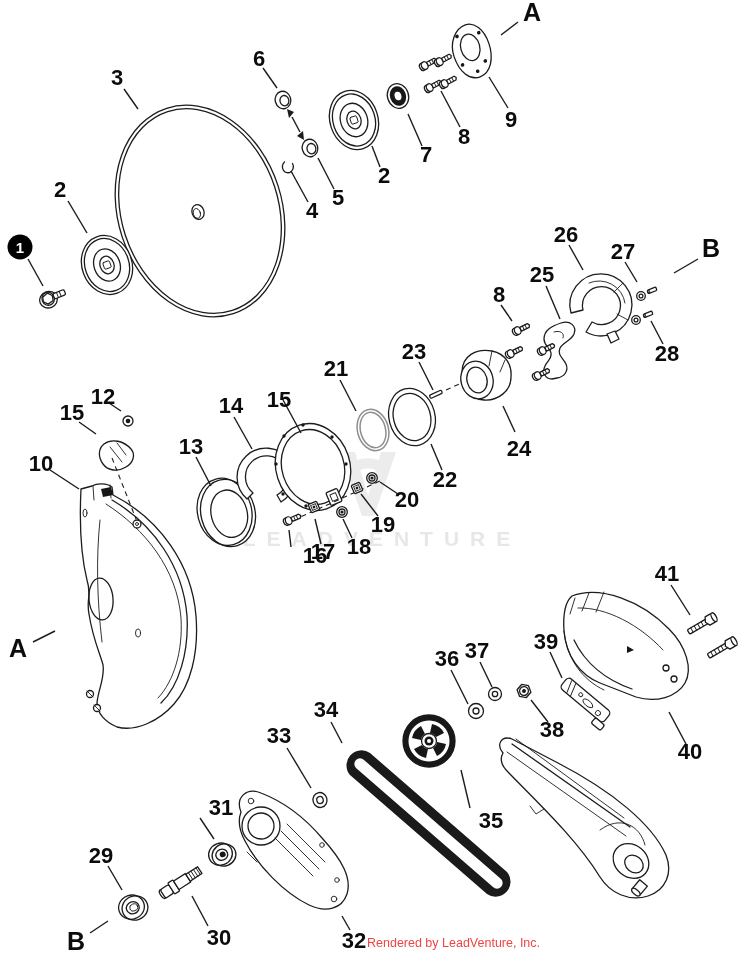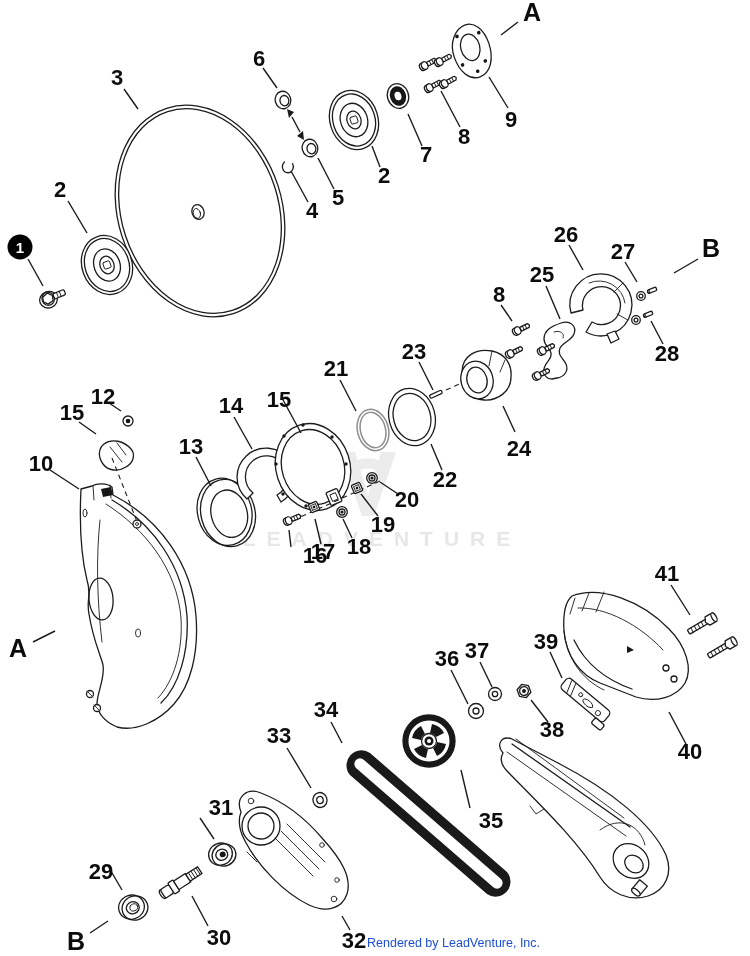--- a/index.html
+++ b/index.html
@@ -12,21 +12,21 @@
   .ldr{stroke:#1c1c1c;stroke-width:1.4;fill:none;}
   .dsh{stroke:#1c1c1c;stroke-width:1.1;stroke-dasharray:5 4;fill:none;}
   .thin{stroke-width:0.9;}
   .gry{fill:none;stroke:#8f8f8f;stroke-width:1.5;}
   .callout{position:absolute;transform:translate(-50%,-50%);font-weight:bold;color:#0c0c0c;
            white-space:nowrap;line-height:1;}
   .callout.number{font-size:22px;}
   .callout.letter{font-size:25px;}
   .callout.badge{width:25px;height:25px;background:#000;color:#fff;border-radius:50%;
            font-size:15px;display:flex;align-items:center;justify-content:center;}
-  .footer{position:absolute;left:367px;top:936px;font-size:12.5px;color:#1d4ed8;}
+  .footer{position:absolute;left:367px;top:936px;font-size:12.5px;color:#ef4444;}
   .watermark-text{font-family:"Liberation Sans",sans-serif;}
 </style>
 </head>
 <body>
 
 <div class="stage">
 <svg width="750" height="956" viewBox="0 0 750 956">
   <defs>
     <g id="boltSm">
       <ellipse cx="-1.5" cy="0" rx="3" ry="3.8" class="fw"></ellipse>
@@ -452,20 +452,20 @@
       <div class="callout number" style="left: 667px; top: 574px; text-align: right;">41</div>
       <div class="callout number" style="left: 546px; top: 642px;">39</div>
       <div class="callout number" style="left: 477px; top: 651px;">37</div>
       <div class="callout number" style="left: 447px; top: 659px;">36</div>
       <div class="callout number" style="left: 552px; top: 730px;">38</div>
       <div class="callout number" style="left: 690px; top: 752px;">40</div>
       <div class="callout number" style="left: 326px; top: 710px;">34</div>
       <div class="callout number" style="left: 279px; top: 736px;">33</div>
       <div class="callout number" style="left: 475px; top: 821px; margin-left: 16px;">35</div>
       <div class="callout number" style="left: 194px; top: 808px; margin-left: 27px;">31</div>
-      <div class="callout number" style="left: 101px; top: 856px; margin-top: 16px;">29</div>
+      <div class="callout number" style="left: 101px; top: 856px;">29</div>
       <div class="callout number" style="left: 219px; top: 938px;">30</div>
       <div class="callout number" style="left: 354px; top: 941px;">32</div>
       <div class="callout letter" style="left: 76px; top: 941px;">B</div>
     </div>
 
 <div class="footer">Rendered by LeadVenture, Inc.</div>
 </div>
 
 </body></html>

